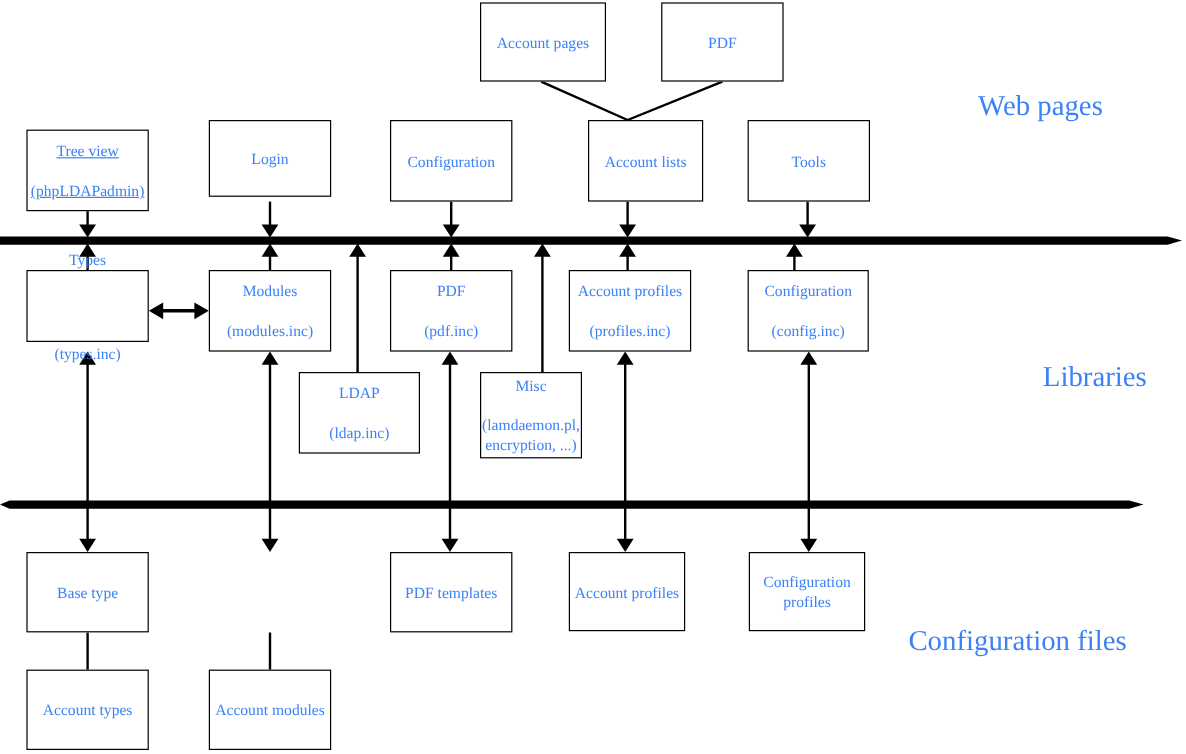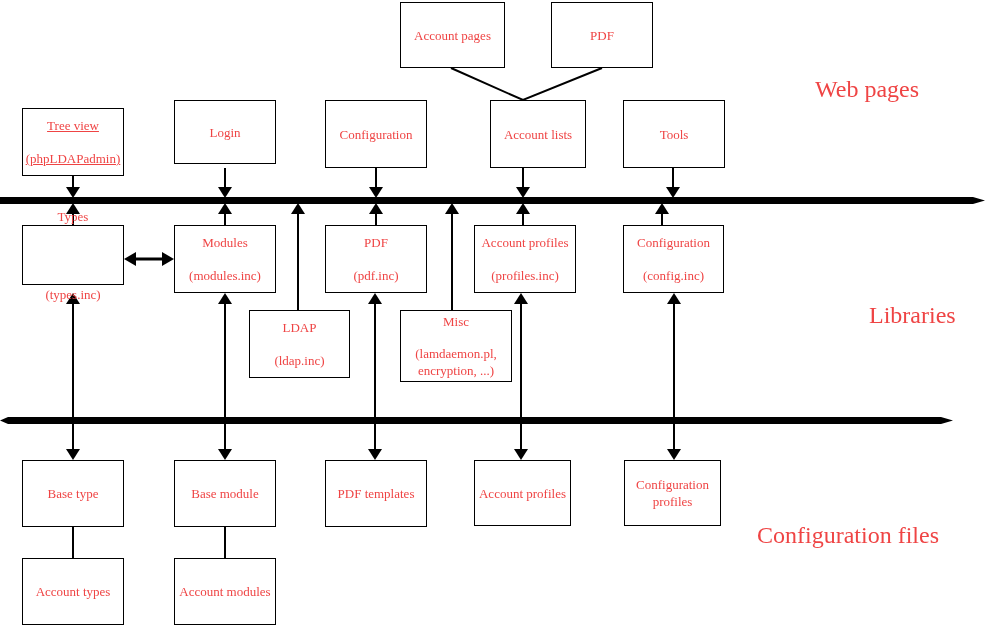--- a/index.html
+++ b/index.html
@@ -1,18 +1,18 @@
 <!DOCTYPE html>
 <html><head>
 <meta charset="utf-8">
 <style>
   html,body { margin:0; padding:0; background:#ffffff; }
   .canvas {
     position:relative; width:988px; height:628px; background:#ffffff;
-    font-family:"Liberation Serif","DejaVu Serif",serif; color:#ef4444;
+    font-family:"Liberation Serif","DejaVu Serif",serif; color:#3b82f6;
     overflow:hidden;
   }
   svg.wires { position:absolute; left:0; top:0; width:988px; height:628px; }
   .node {
     position:absolute; box-sizing:border-box;
     border:1px solid #000000; background:#ffffff;
     display:flex; flex-direction:column; align-items:center; justify-content:center;
     text-align:center; font-size:13px; line-height:17px; white-space:nowrap;
     z-index:2;
   }
@@ -145,31 +145,28 @@
   </div>
   <div class="node gap2" style="left:623px; top:225px; width:101px; height:68px;">
     <span class="ln">Configuration</span>
     <span class="ln">(config.inc)</span>
   </div>
 
   <div class="node gap2" style="left:249px; top:310px; width:101px; height:68px;">
     <span class="ln">LDAP</span>
     <span class="ln">(ldap.inc)</span>
   </div>
-  <div class="node gapmisc" style="left:400px; top:310px; width:112px; height:72px;">
+  <div class="node gapmisc" style="left:400px; top:310px; width:85px; height:72px;">
     <span class="ln">Misc</span>
     <span class="ln">(lamdaemon.pl,</span>
     <span class="ln">encryption, ...)</span>
   </div>
 
   <div class="node" style="left:22px; top:460px; width:102px; height:67px;">
     <span class="ln">Base type</span>
-  </div>
-  <div class="node" style="left:174px; top:460px; width:102px; height:67px;">
-    <span class="ln">Base module</span>
   </div>
   <div class="node" style="left:325px; top:460px; width:102px; height:67px;">
     <span class="ln">PDF templates</span>
   </div>
   <div class="node" style="left:474px; top:460px; width:97px; height:66px;">
     <span class="ln">Account profiles</span>
   </div>
   <div class="node" style="left:624px; top:460px; width:97px; height:66px;">
     <span class="ln">Configuration</span>
     <span class="ln">profiles</span>

